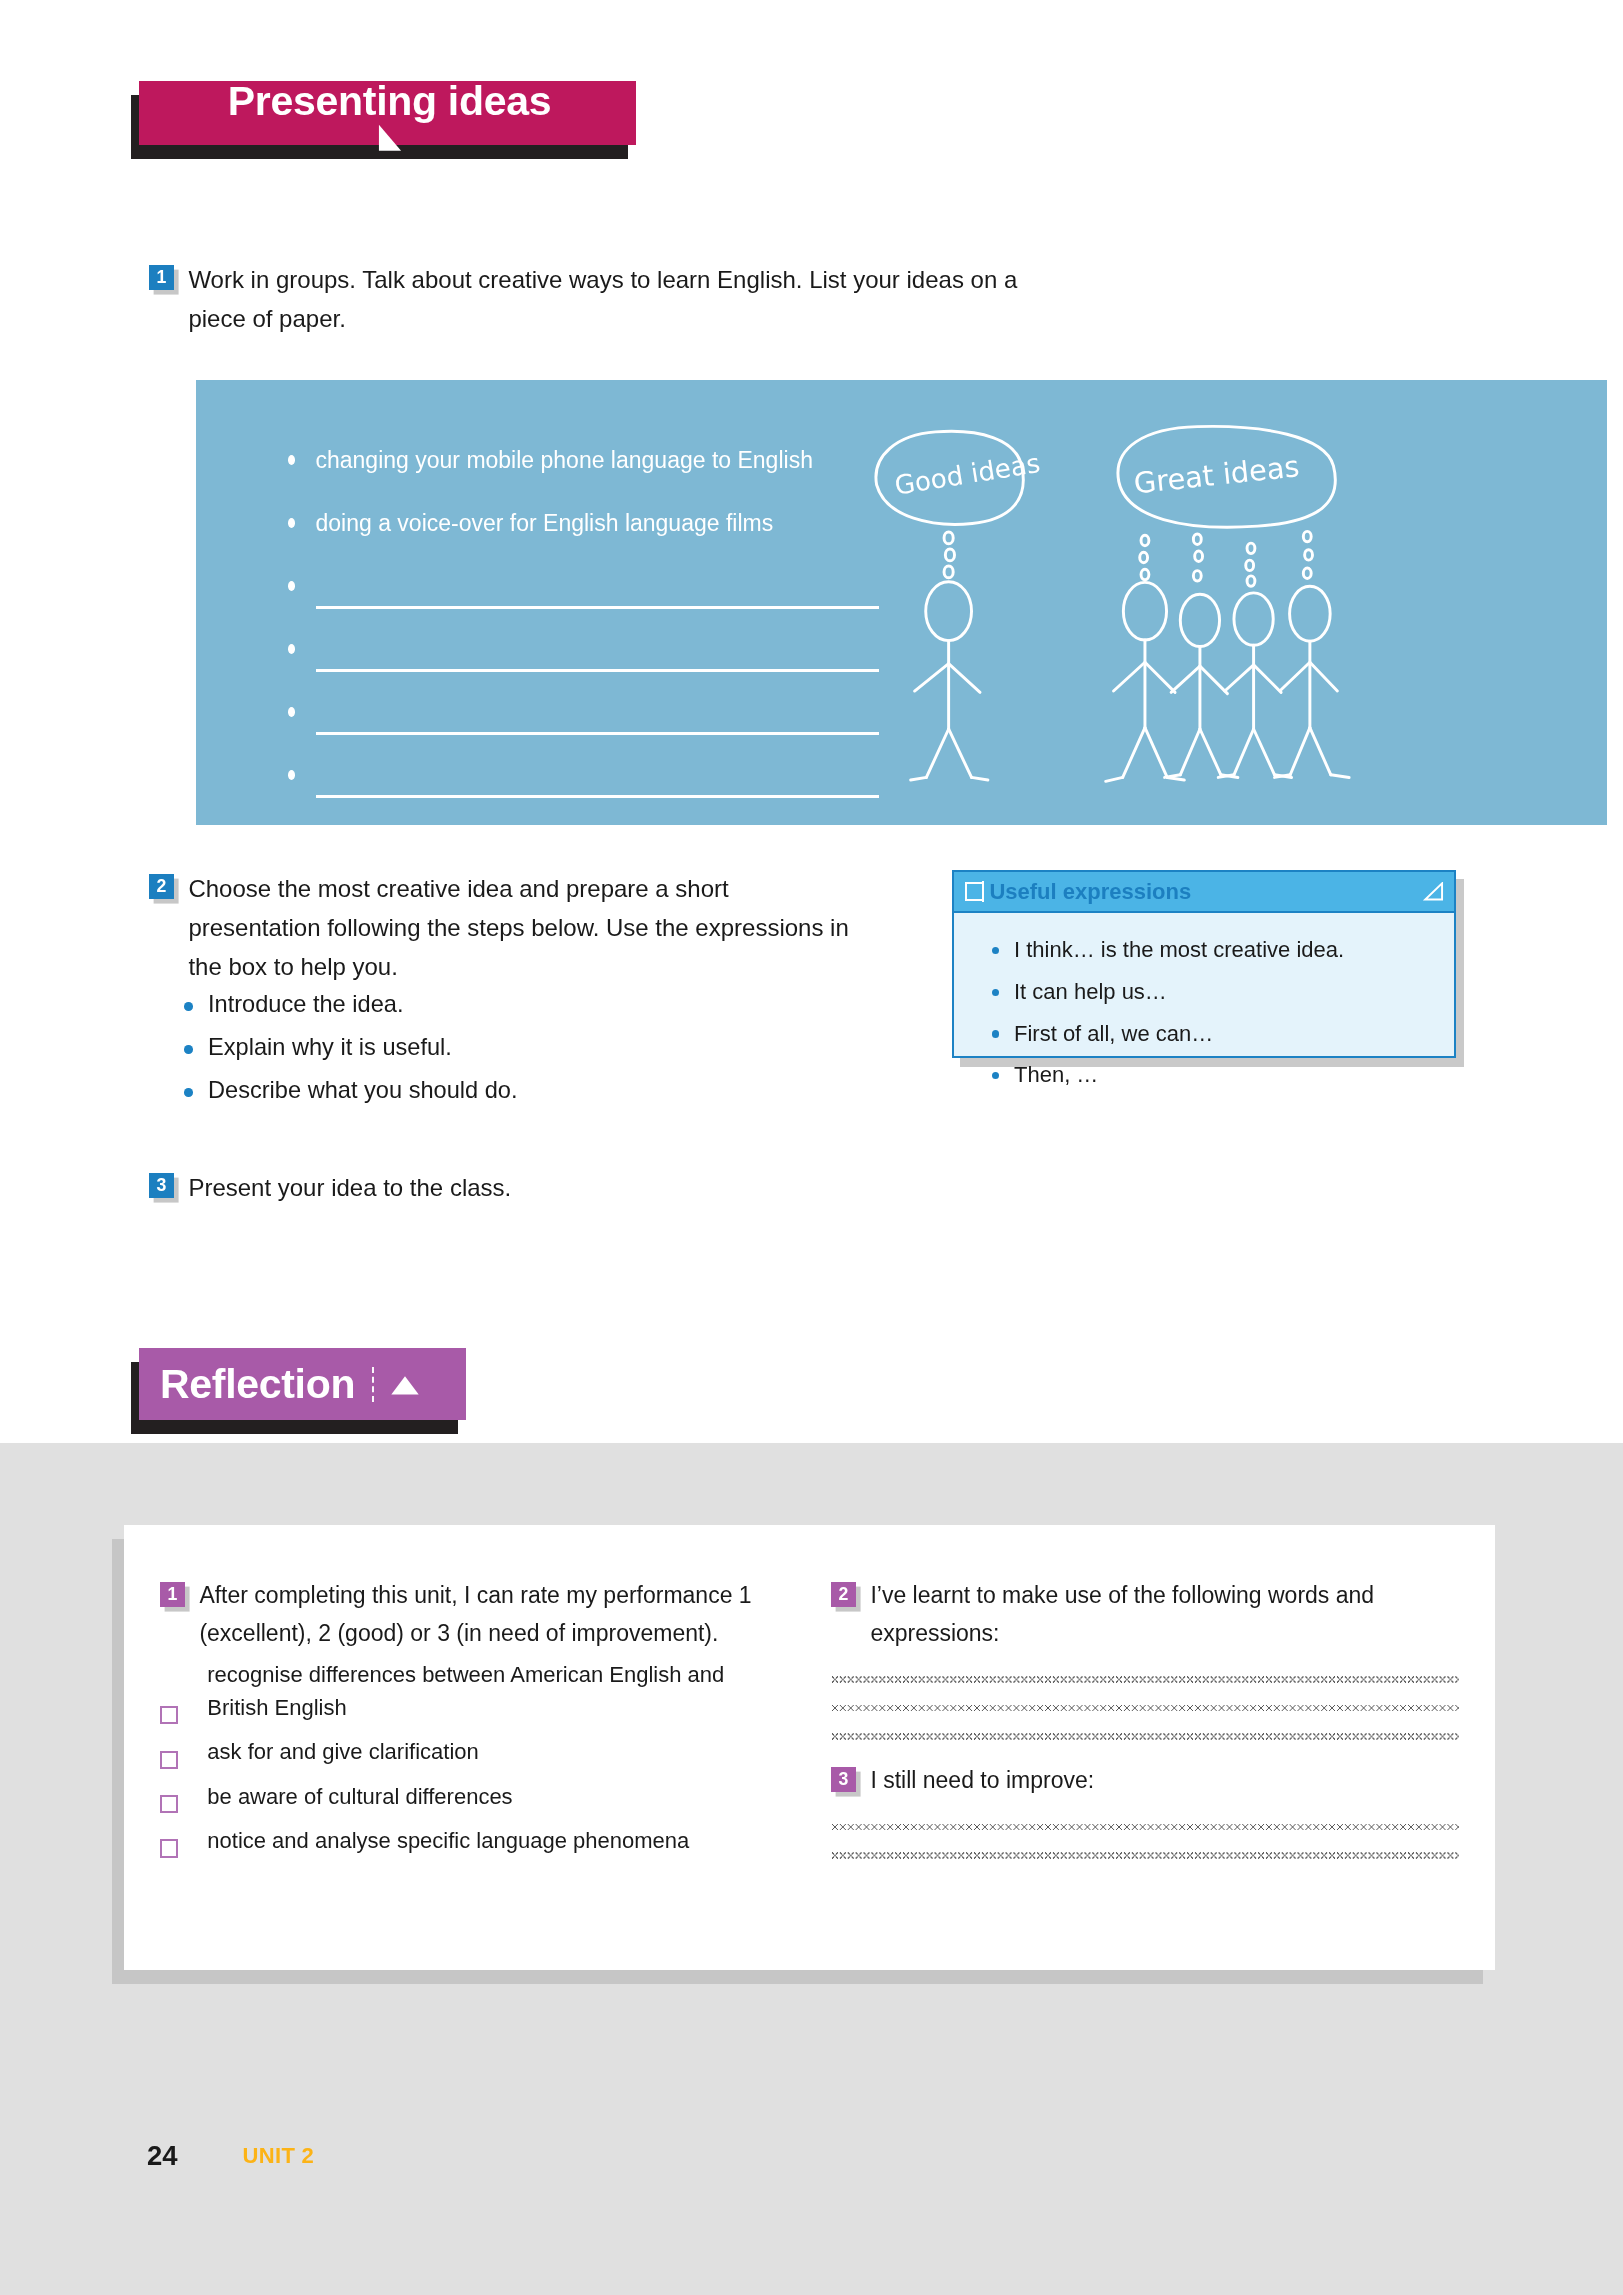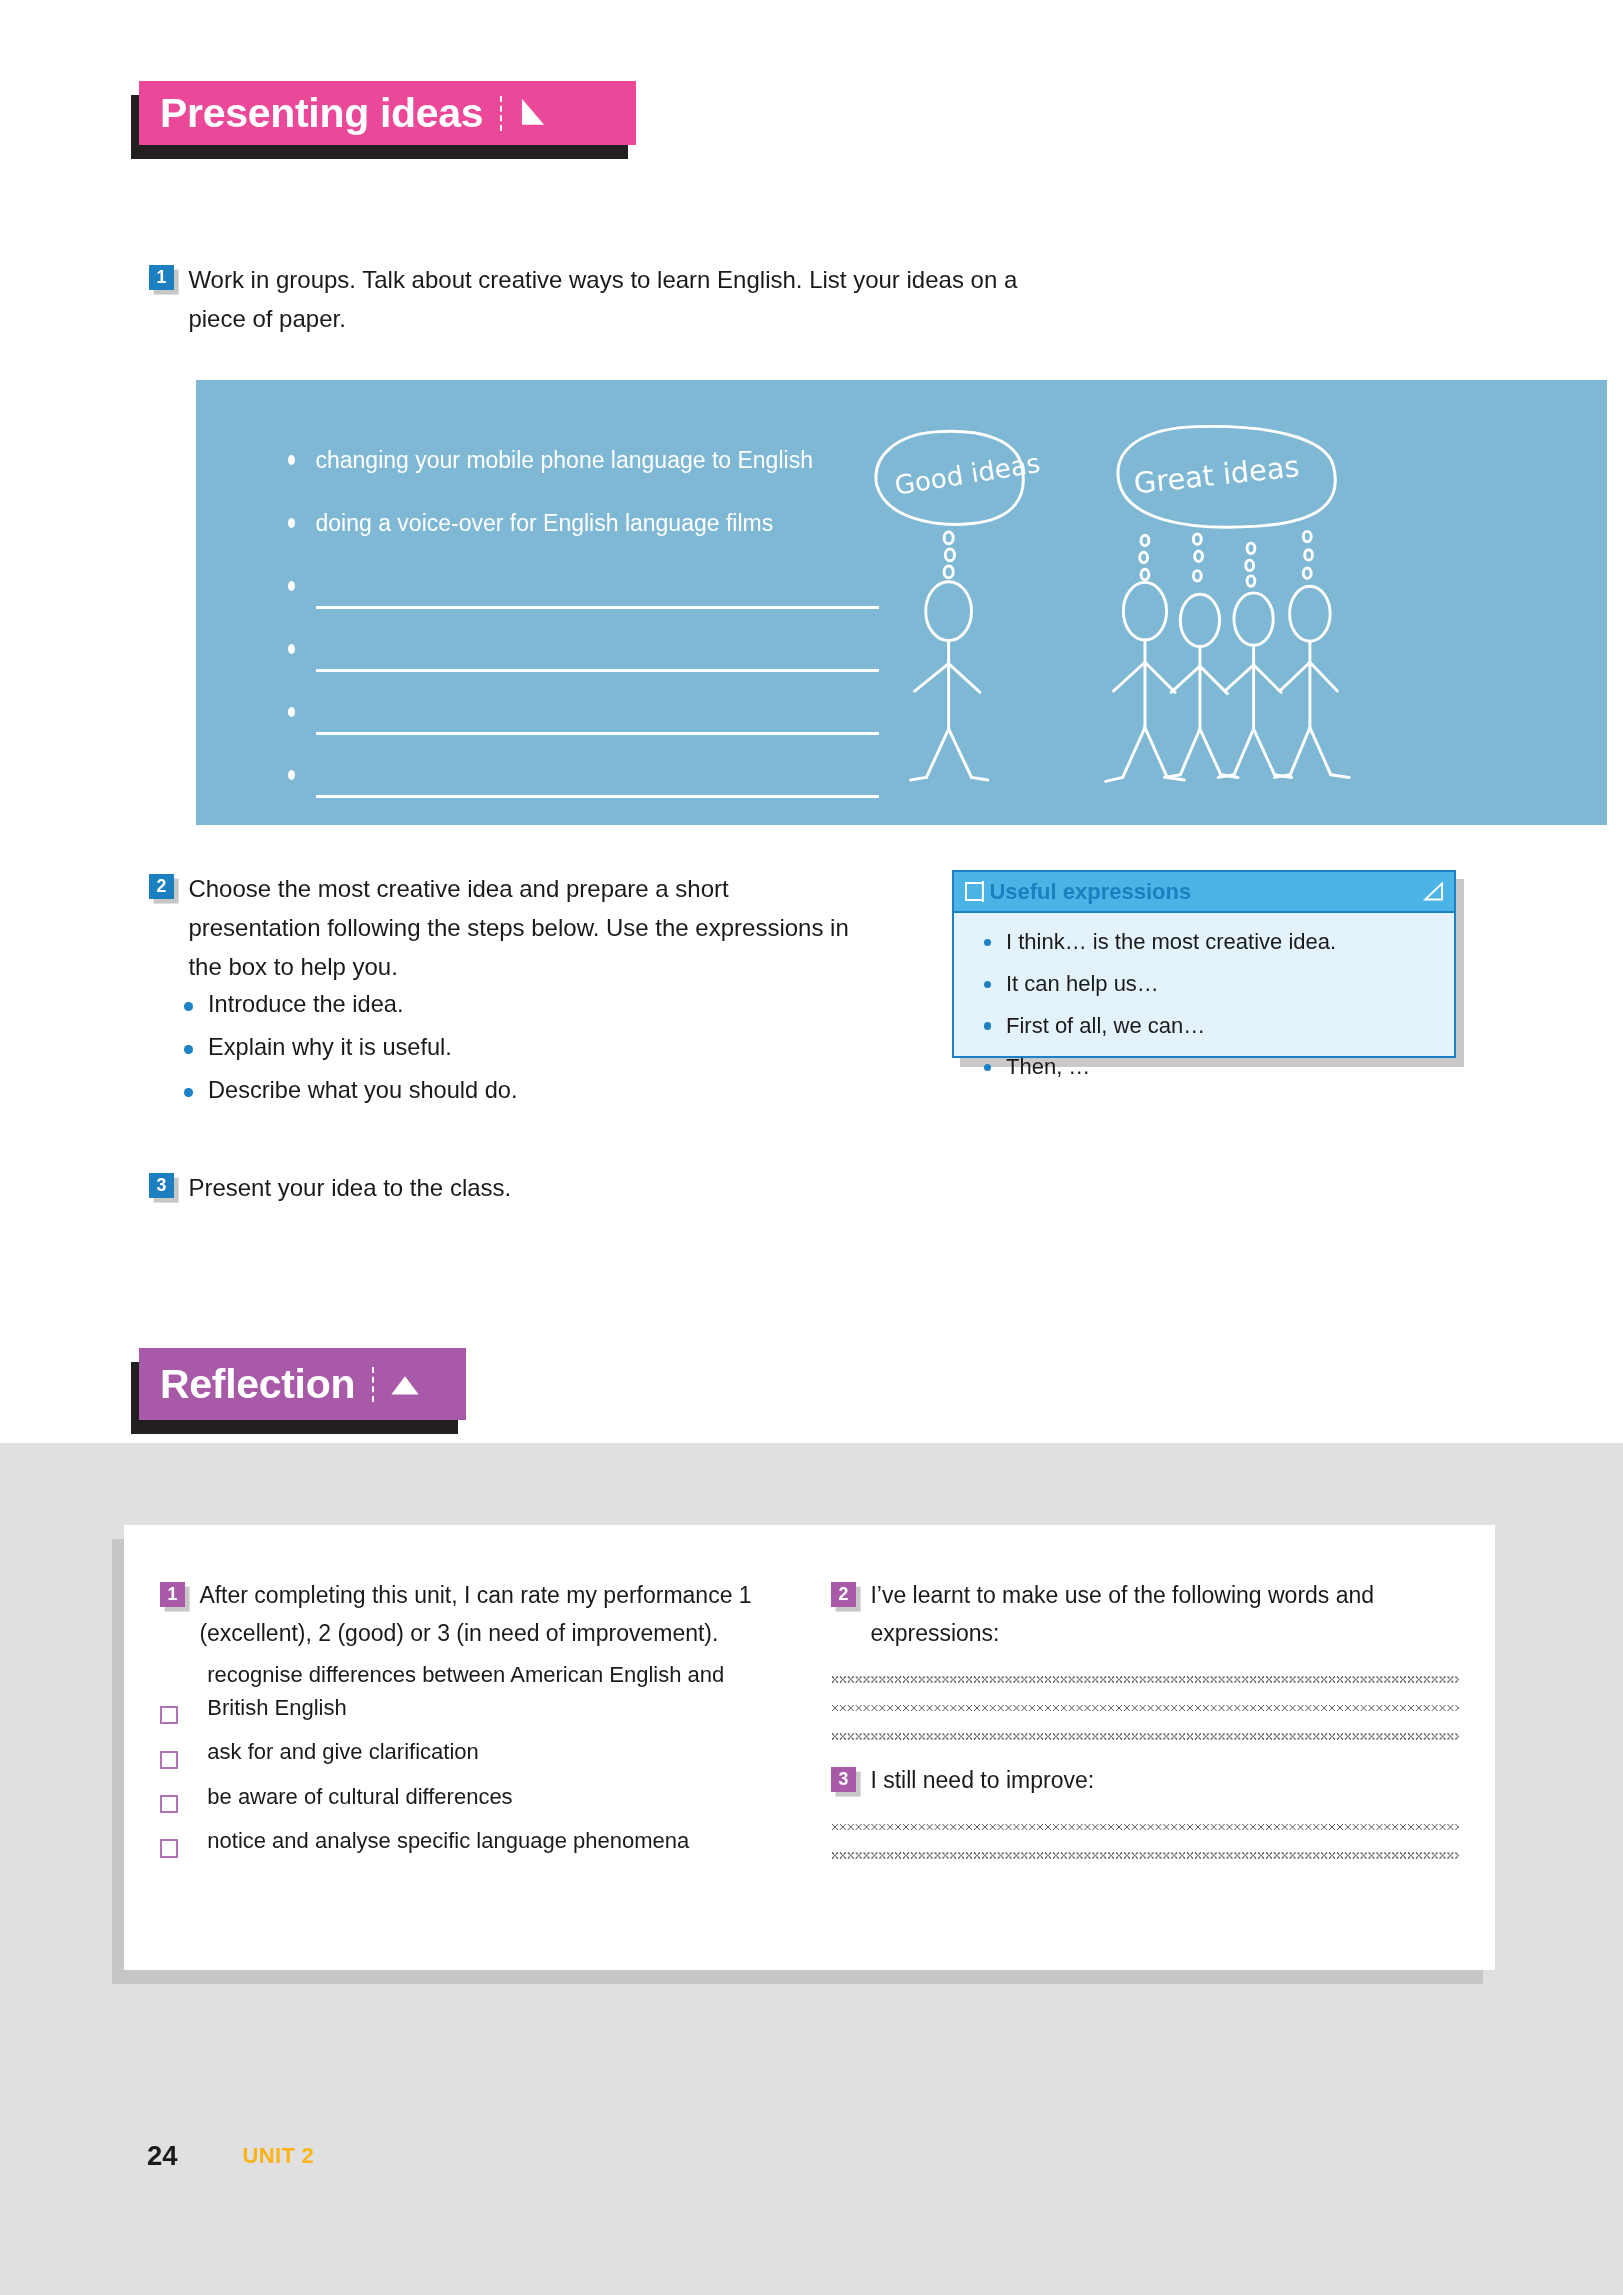--- a/index.html
+++ b/index.html
@@ -41,21 +41,21 @@
   }
   .banner .divider{
     width:0; height:35px;
     border-left:2.6px dashed #ffffff;
     margin:0 15.7px 0 17px;
     opacity:.95;
   }
   .banner .glyph{ width:30px; height:34px; }
 
   #banner-presenting{ left:139px; top:81px; width:497px; height:64px; }
-  #banner-presenting .plate{ background:#ec4899; }
+  #banner-presenting .plate{ background:#be185d;flex-direction:column; }
   #banner-reflection{ left:139px; top:1348px; width:327px; height:72px; }
   #banner-reflection .plate{ background:#a85aa8; }
 
   
   .exnum{
     position:relative;
     display:inline-block;
     width:25px; height:25px;
     line-height:25px;
     text-align:center;
@@ -149,21 +149,21 @@
   }
   #useful-box .book-icon:after{
     content:""; position:absolute; right:-2.6px; top:-2.6px; bottom:-2.6px;
     width:2.6px; background:#ffffff;
   }
   #useful-box .box-title{
     color:#1c7fc0; font-size:22px; font-weight:bold; line-height:1;
     flex:1;
   }
   #useful-box .corner-glyph{ width:22px; height:19.6px; }
-  #useful-box ul{ list-style:none; margin:4px; padding:14.4px 0 0 26px; }
+  #useful-box ul{ list-style:none; margin:12px; padding:14.4px 0 0 26px; }
   #useful-box li{
     position:relative;
     font-size:22px; line-height:1; color:#1a1a1a;
     padding-left:22px; margin-bottom:19.6px;
   }
   #useful-box li:before{
     content:""; position:absolute; left:0; top:7.9px;
     width:7.2px; height:7.2px; border-radius:50%; background:#1c82c4;
   }
 

